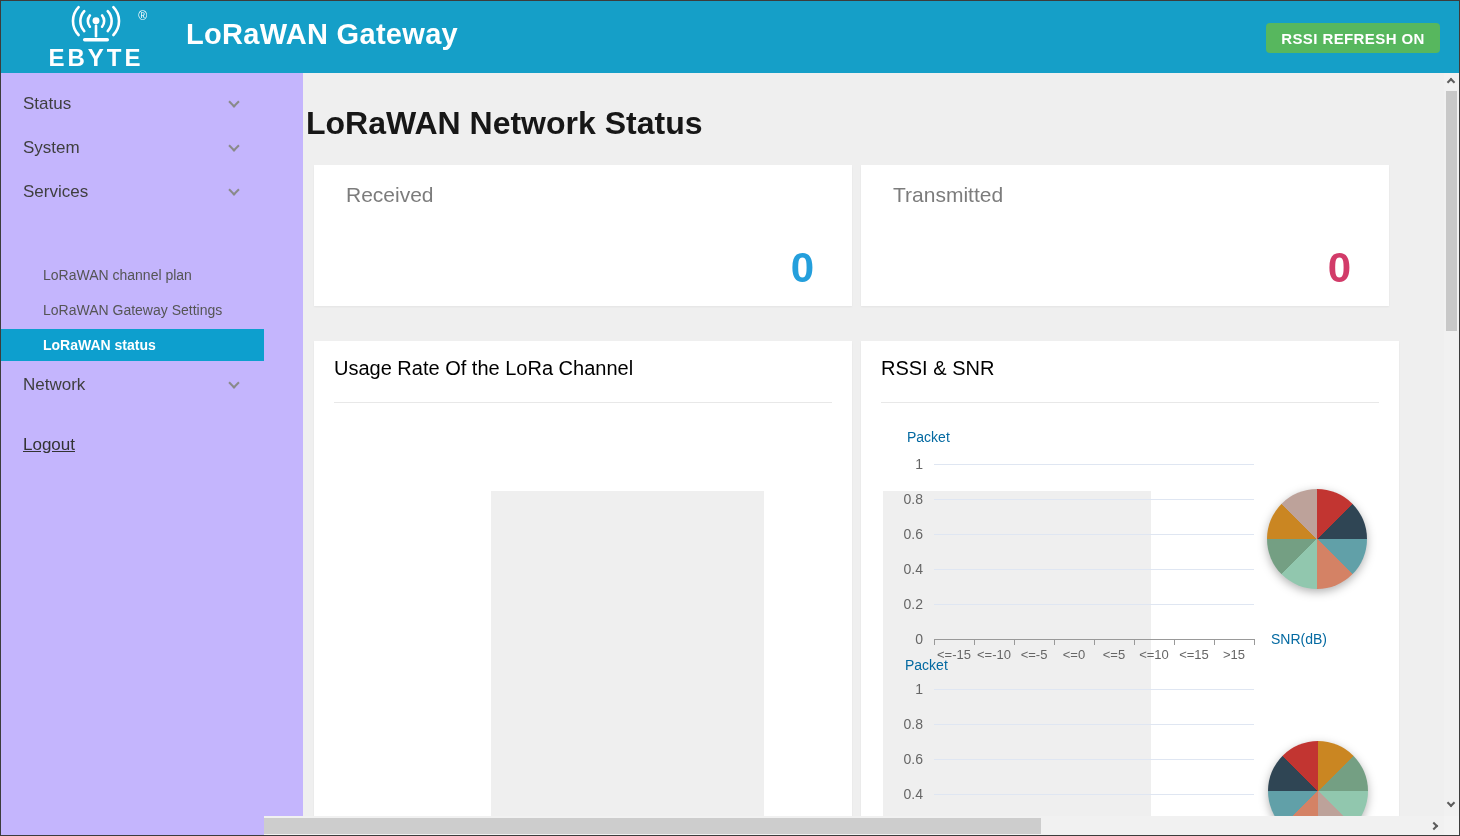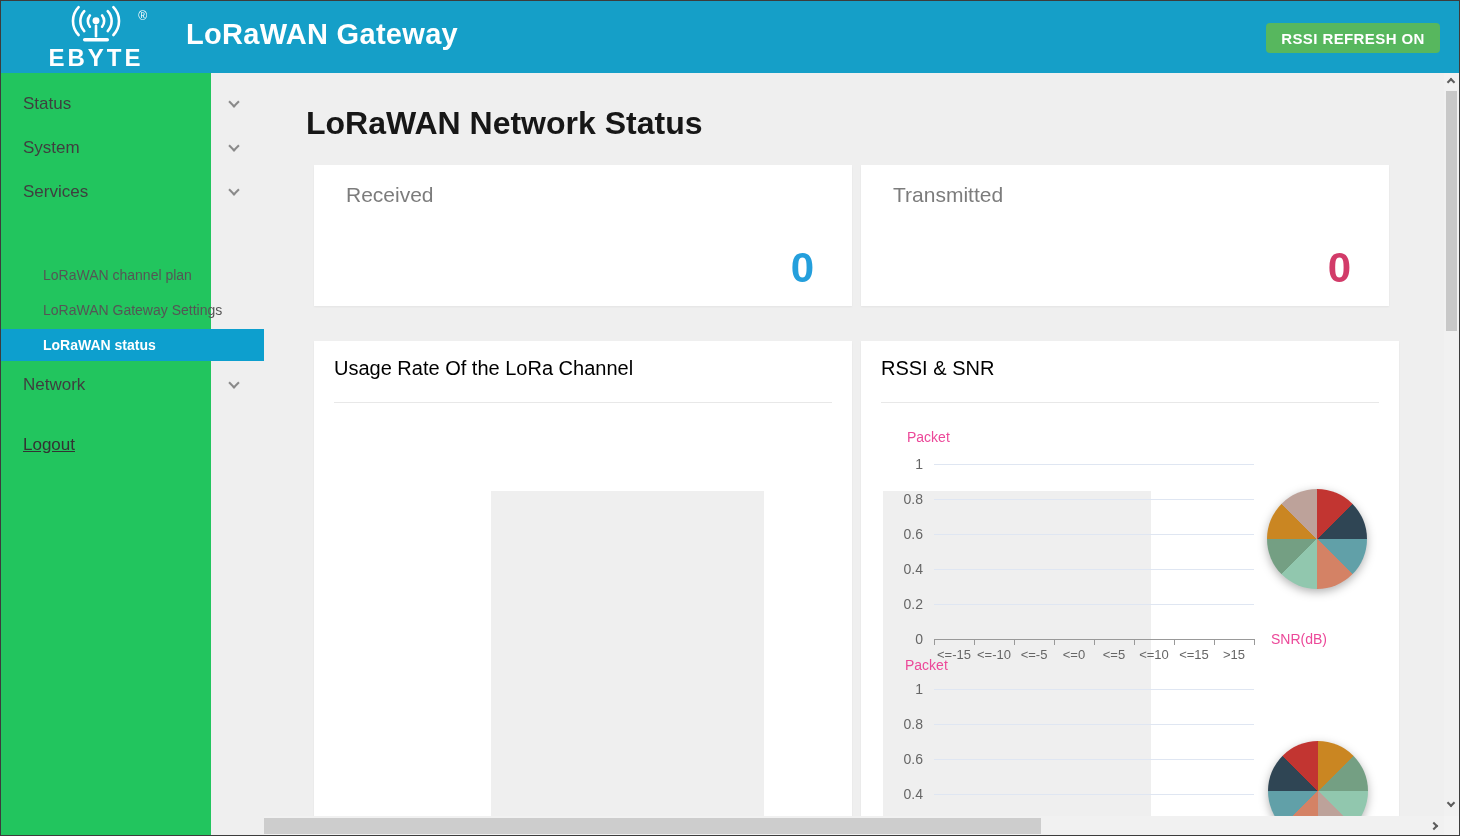--- a/index.html
+++ b/index.html
@@ -12,21 +12,21 @@
   .header { position:absolute; left:0; top:0; width:100%; height:72px; background:#159fc8; z-index:30; }
   .logo { position:absolute; left:30px; top:4px; width:130px; height:64px; text-align:center; color:#fff; cursor:pointer; }
   .logo .reg { position:absolute; right:14px; top:4px; font-size:12px; }
   .logo .brand { display:block; margin-top:-2px; font-size:24px; font-weight:bold; letter-spacing:3px; line-height:22px;text-align:center; }
   .hdr-title { position:absolute; left:185px; top:17px; color:#fff; font-size:29px; font-weight:600; letter-spacing:0.3px; }
   .refresh-btn { position:absolute; right:19px; top:22px; width:174px; height:30px; background:#57b75e; border:none;
                  border-radius:4px; color:#fff; font-size:15px; font-weight:bold; letter-spacing:0.4px;
                  font-family:inherit; cursor:pointer; }
 
   
-  .sidebar { position:absolute; left:0; top:72px; width:210px; height:764px; background:#22c55e; z-index:20; }
+  .sidebar { position:absolute; left:0; top:72px; width:302px; height:764px; background:#c4b5fd; z-index:20; }
   .nav-item { position:absolute; left:0; width:263px; height:30px; display:flex; align-items:center;
               justify-content:space-between; padding:0 26px 0 22px; color:#3f3f3f; font-size:17px; cursor:pointer; }
   .sub-item { position:absolute; left:0; width:263px; height:26px; display:flex; align-items:center;
               padding-left:42px; color:#555; font-size:14px; cursor:pointer; }
   .sub-item.selected { height:32px; background:#0d9fce; color:#fff; font-weight:600; }
   .logout { position:absolute; left:22px; top:362px; color:#333; font-size:17px; text-decoration:underline; cursor:pointer; }
   .chev { display:inline-block; width:8px; height:8px; border-right:2px solid #8a8a8a; border-bottom:2px solid #8a8a8a; }
   .chev.down { transform:rotate(45deg); margin-top:-4px; }
   .chev.up   { transform:rotate(-135deg); margin-top:4px; }
 
@@ -40,21 +40,21 @@
   .card.rssi  { left:860px; top:340px; width:538px; height:476px; overflow:hidden; }
   .stat-label { position:absolute; left:32px; top:18px; font-size:21px; color:#7c7c7c; }
   .stat-value { position:absolute; right:38px; bottom:16px; font-size:42px; font-weight:bold; line-height:44px; }
   .stat-value.rx { color:#249fdc; }
   .stat-value.tx { color:#d23b69; }
   .chart-title { position:absolute; left:20px; top:16px; font-size:20px; color:#000000; }
   .card-divider { position:absolute; left:20px; right:20px; top:61px; height:1px; background:#e8e8e8; }
   .placeholder-rect { position:absolute; background:#efefef; }
 
   
-  .axis-title { position:absolute; font-size:14px; color:#ec4899; }
+  .axis-title { position:absolute; font-size:14px; color:#0369a1; }
   .ytick { position:absolute; left:14px; width:48px; text-align:right; font-size:14px; color:#666; line-height:16px; }
   .grid  { position:absolute; left:73px; width:320px; height:1px; background:#dfe6f2; }
   .xaxis { position:absolute; left:73px; top:298px; width:321px; height:6px; border-top:1px solid #999;
            background-image:repeating-linear-gradient(to right,#999 0 1px,transparent 1px 40px); background-size:321px 5px; }
   .xlab { position:absolute; top:306px; width:48px; text-align:center; font-size:13px; color:#666; white-space:nowrap; }
   .pie { position:absolute; width:100px; height:100px; border-radius:50%;
          filter:drop-shadow(0 3px 5px rgba(0,0,0,0.3)); }
 
   
   .hscroll { position:absolute; left:263px; top:815px; width:1180px; height:20px; background:#f1f1f1; z-index:40; }

